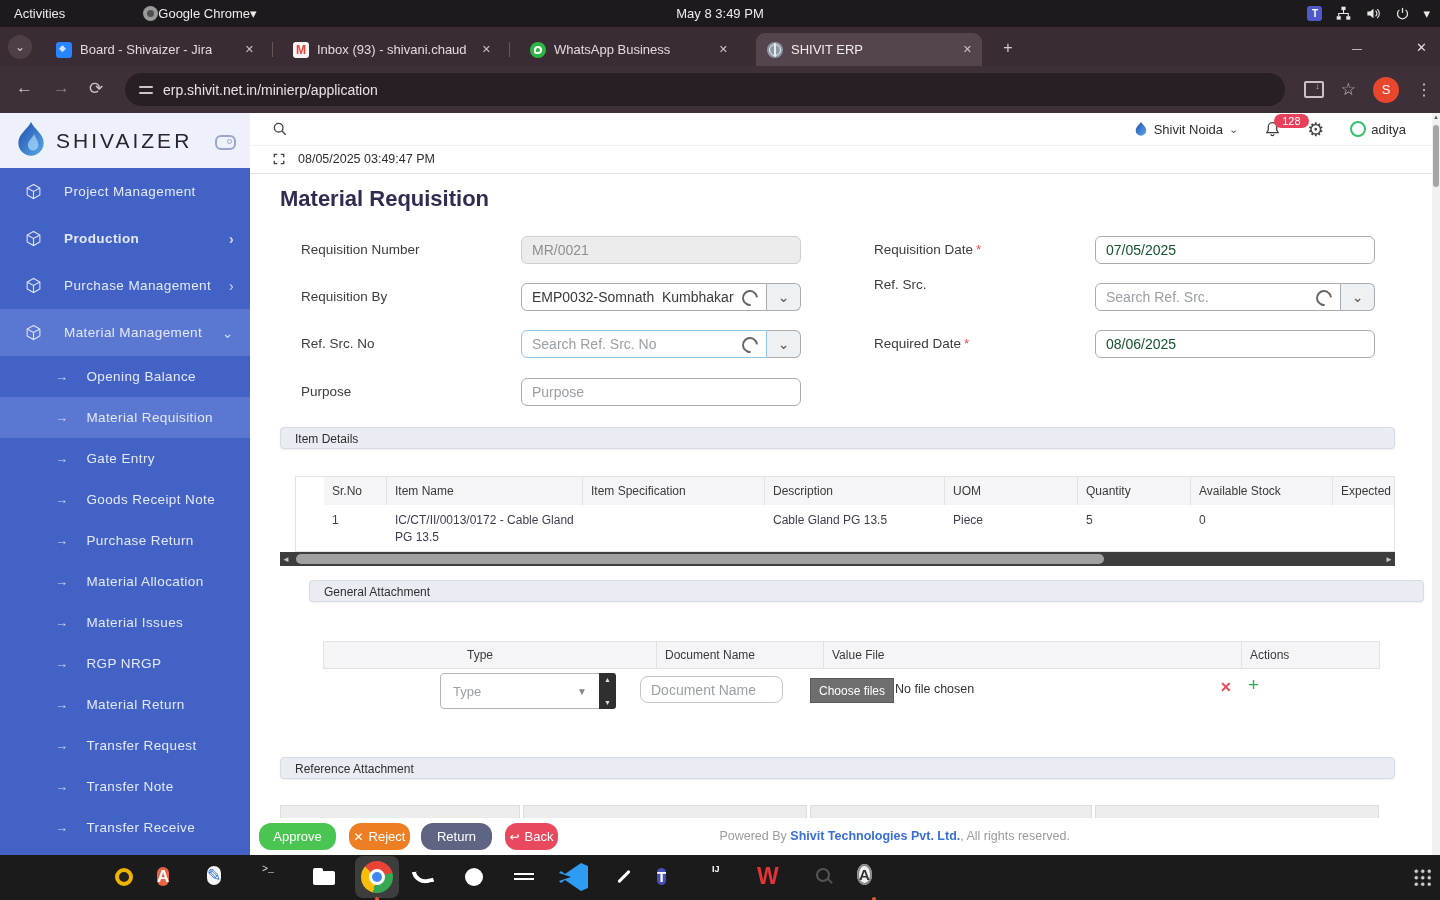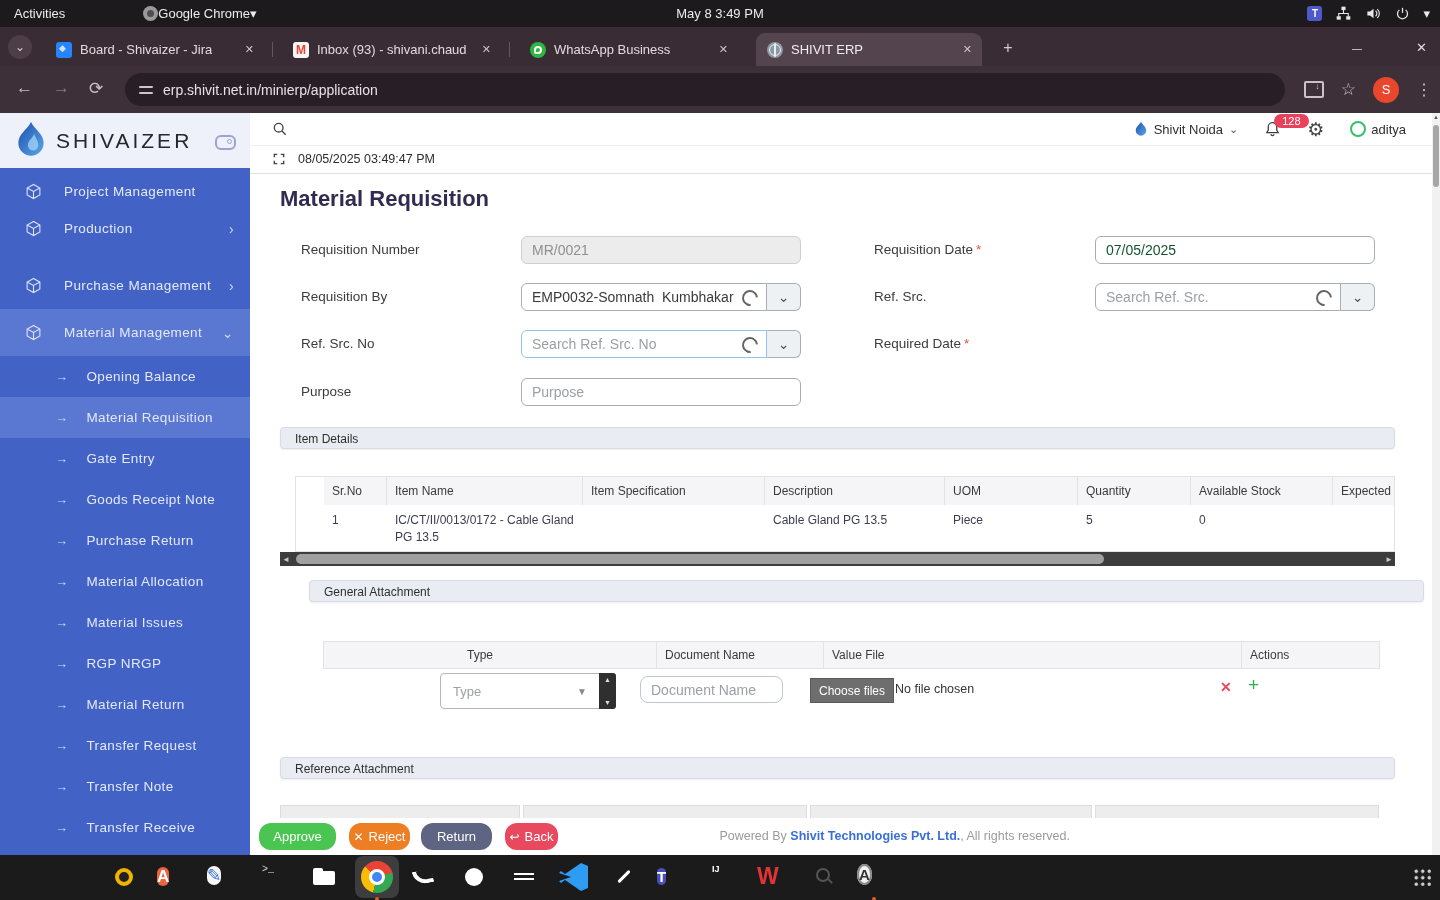--- a/index.html
+++ b/index.html
@@ -316,21 +316,21 @@
     <span class="brand">SHIVAIZER</span>
     <span class="toggle-pill"></span>
   </div>
 
   <div class="menu-item" style="top:55px;">
     <svg class="cube" width="17" height="17" viewBox="0 0 24 24">
         <path d="M12 2 3 7v10l9 5 9-5V7l-9-5zM3 7l9 5 9-5M12 12v10" stroke="#dfe5f7" stroke-width="1.5" fill="none"></path>
       </svg>
     <span>Project Management</span>
   </div>
-  <div class="menu-item" style="top:92px;">
+  <div class="menu-item" style="top:102px;font-weight:bold;">
     <svg class="cube" width="17" height="17" viewBox="0 0 24 24">
         <path d="M12 2 3 7v10l9 5 9-5V7l-9-5zM3 7l9 5 9-5M12 12v10" stroke="#dfe5f7" stroke-width="1.5" fill="none"></path>
       </svg>
     <span>Production</span>
     <span class="chev i-chev-right"></span>
   </div>
   <div class="menu-item" style="top:149px;">
     <svg class="cube" width="17" height="17" viewBox="0 0 24 24">
         <path d="M12 2 3 7v10l9 5 9-5V7l-9-5zM3 7l9 5 9-5M12 12v10" stroke="#dfe5f7" stroke-width="1.5" fill="none"></path>
       </svg>
@@ -437,34 +437,35 @@
   <input class="inp full dis" style="left: 271px; top: 123px;" disabled="" value="MR/0021">
   <span class="flabel" style="left:624px;top:123px;"><span>Requisition Date</span><span class="req">*</span></span>
   <input class="inp full dateval" style="left: 845px; top: 123px;" value="07/05/2025">
 
   <span class="flabel" style="left:51px;top:170px;">Requisition By</span>
   <div class="combo" style="left:271px;top:170px;">
     <input class="inp valtext" value="EMP0032-Somnath  Kumbhakar" style="">
     <span class="spinner"></span>
     <span class="dd i-chev-down"></span>
   </div>
-  <span class="flabel" style="left:624px;top:170px;">Ref. Src.</span>
+  <span class="flabel" style="left:624px;top:158px;">Ref. Src.</span>
   <div class="combo" style="left:845px;top:170px;">
     <input class="inp" placeholder="Search Ref. Src." style="">
     <span class="spinner"></span>
     <span class="dd i-chev-down"></span>
   </div>
 
   <span class="flabel" style="left:51px;top:217px;">Ref. Src. No</span>
   <div class="combo" style="left:271px;top:217px;">
     <input class="inp focusblue" placeholder="Search Ref. Src. No" style="">
     <span class="spinner"></span>
     <span class="dd i-chev-down"></span>
   </div>
   <span class="flabel" style="left:624px;top:217px;"><span>Required Date</span><span class="req">*</span></span>
+  <input class="inp full dateval" style="left: 845px; top: 217px;" value="08/06/2025">
 
   <span class="flabel" style="left:51px;top:265px;">Purpose</span>
   <input class="inp full" style="left: 271px; top: 265px;" placeholder="Purpose">
 
   <div class="secbar" style="top:314px;">Item Details</div>
   <div class="tbl" style="top:363px;">
     <div class="thead">
       <span class="th c0">Sr.No</span>
       <span class="th c1">Item Name</span>
       <span class="th c2">Item Specification</span>

